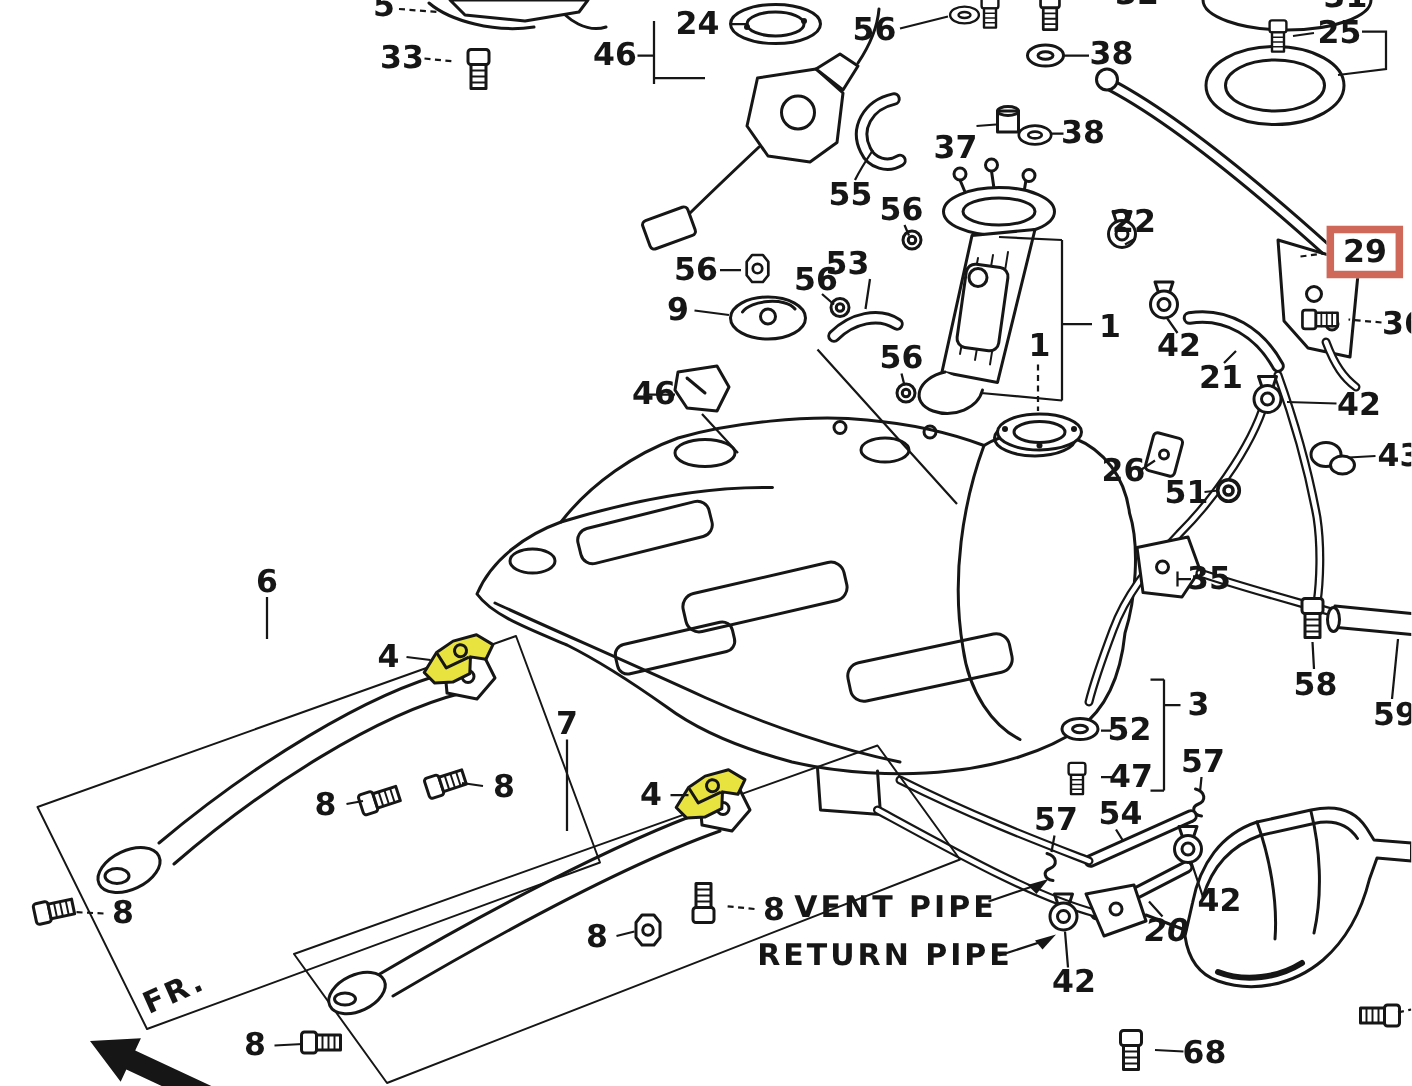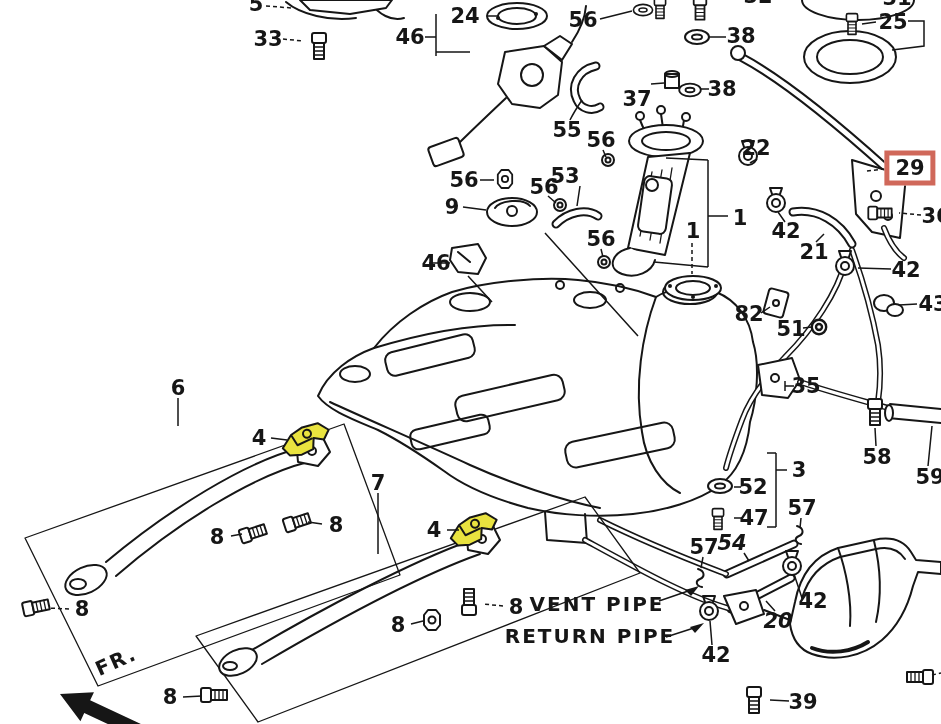--- a/index.html
+++ b/index.html
@@ -290,35 +290,35 @@
       <div class="lbl" style="left: 601px; top: 239px;">56</div>
       <div class="lbl" style="left: 414px; top: 263px; margin-left: 22px;">46</div>
       <div class="lbl" style="left: 756px; top: 148px;">22</div>
       <div class="lbl" style="left: 740px; top: 218px;">1</div>
       <div class="lbl" style="left: 693px; top: 231px;">1</div>
       <div class="lbl" style="left: 786px; top: 231px;">42</div>
       <div class="lbl" style="left: 814px; top: 252px;">21</div>
       <div class="lbl" style="left: 936px; top: 216px;">36</div>
       <div class="lbl" style="left: 906px; top: 270px;">42</div>
       <div class="lbl" style="left: 933px; top: 304px;">43</div>
-      <div class="lbl" style="left: 749px; top: 314px;">82</div>
+      <div class="lbl" style="left: 749px; top: 314px;">26</div>
       <div class="lbl" style="left: 791px; top: 329px;">51</div>
       <div class="lbl" style="left: 806px; top: 386px;">35</div>
       <div class="lbl" style="left: 877px; top: 457px;">58</div>
       <div class="lbl" style="left: 930px; top: 477px;">59</div>
       <div class="lbl" style="left: 799px; top: 470px;">3</div>
       <div class="lbl" style="left: 753px; top: 487px;">52</div>
       <div class="lbl" style="left: 754px; top: 518px;">47</div>
       <div class="lbl" style="left: 802px; top: 508px;">57</div>
       <div class="lbl" style="left: 704px; top: 547px;">57</div>
-      <div class="lbl" style="left: 732px; top: 543px; font-style: italic;">54</div>
+      <div class="lbl" style="left: 747px; top: 543px;">54</div>
       <div class="lbl" style="left: 813px; top: 601px;">42</div>
       <div class="lbl" style="left: 778px; top: 621px; font-style: italic;">20</div>
       <div class="lbl" style="left: 716px; top: 655px;">42</div>
-      <div class="lbl" style="left: 803px; top: 702px;">39</div>
+      <div class="lbl" style="left: 803px; top: 702px;">68</div>
       <div class="lbl" style="left: 178px; top: 388px;">6</div>
       <div class="lbl" style="left: 259px; top: 438px;">4</div>
       <div class="lbl" style="left: 378px; top: 483px;">7</div>
       <div class="lbl" style="left: 217px; top: 537px;">8</div>
       <div class="lbl" style="left: 336px; top: 525px;">8</div>
       <div class="lbl" style="left: 82px; top: 609px;">8</div>
       <div class="lbl" style="left: 170px; top: 697px;">8</div>
       <div class="lbl" style="left: 434px; top: 530px;">4</div>
       <div class="lbl" style="left: 398px; top: 625px;">8</div>
       <div class="lbl" style="left: 516px; top: 607px;">8</div>

